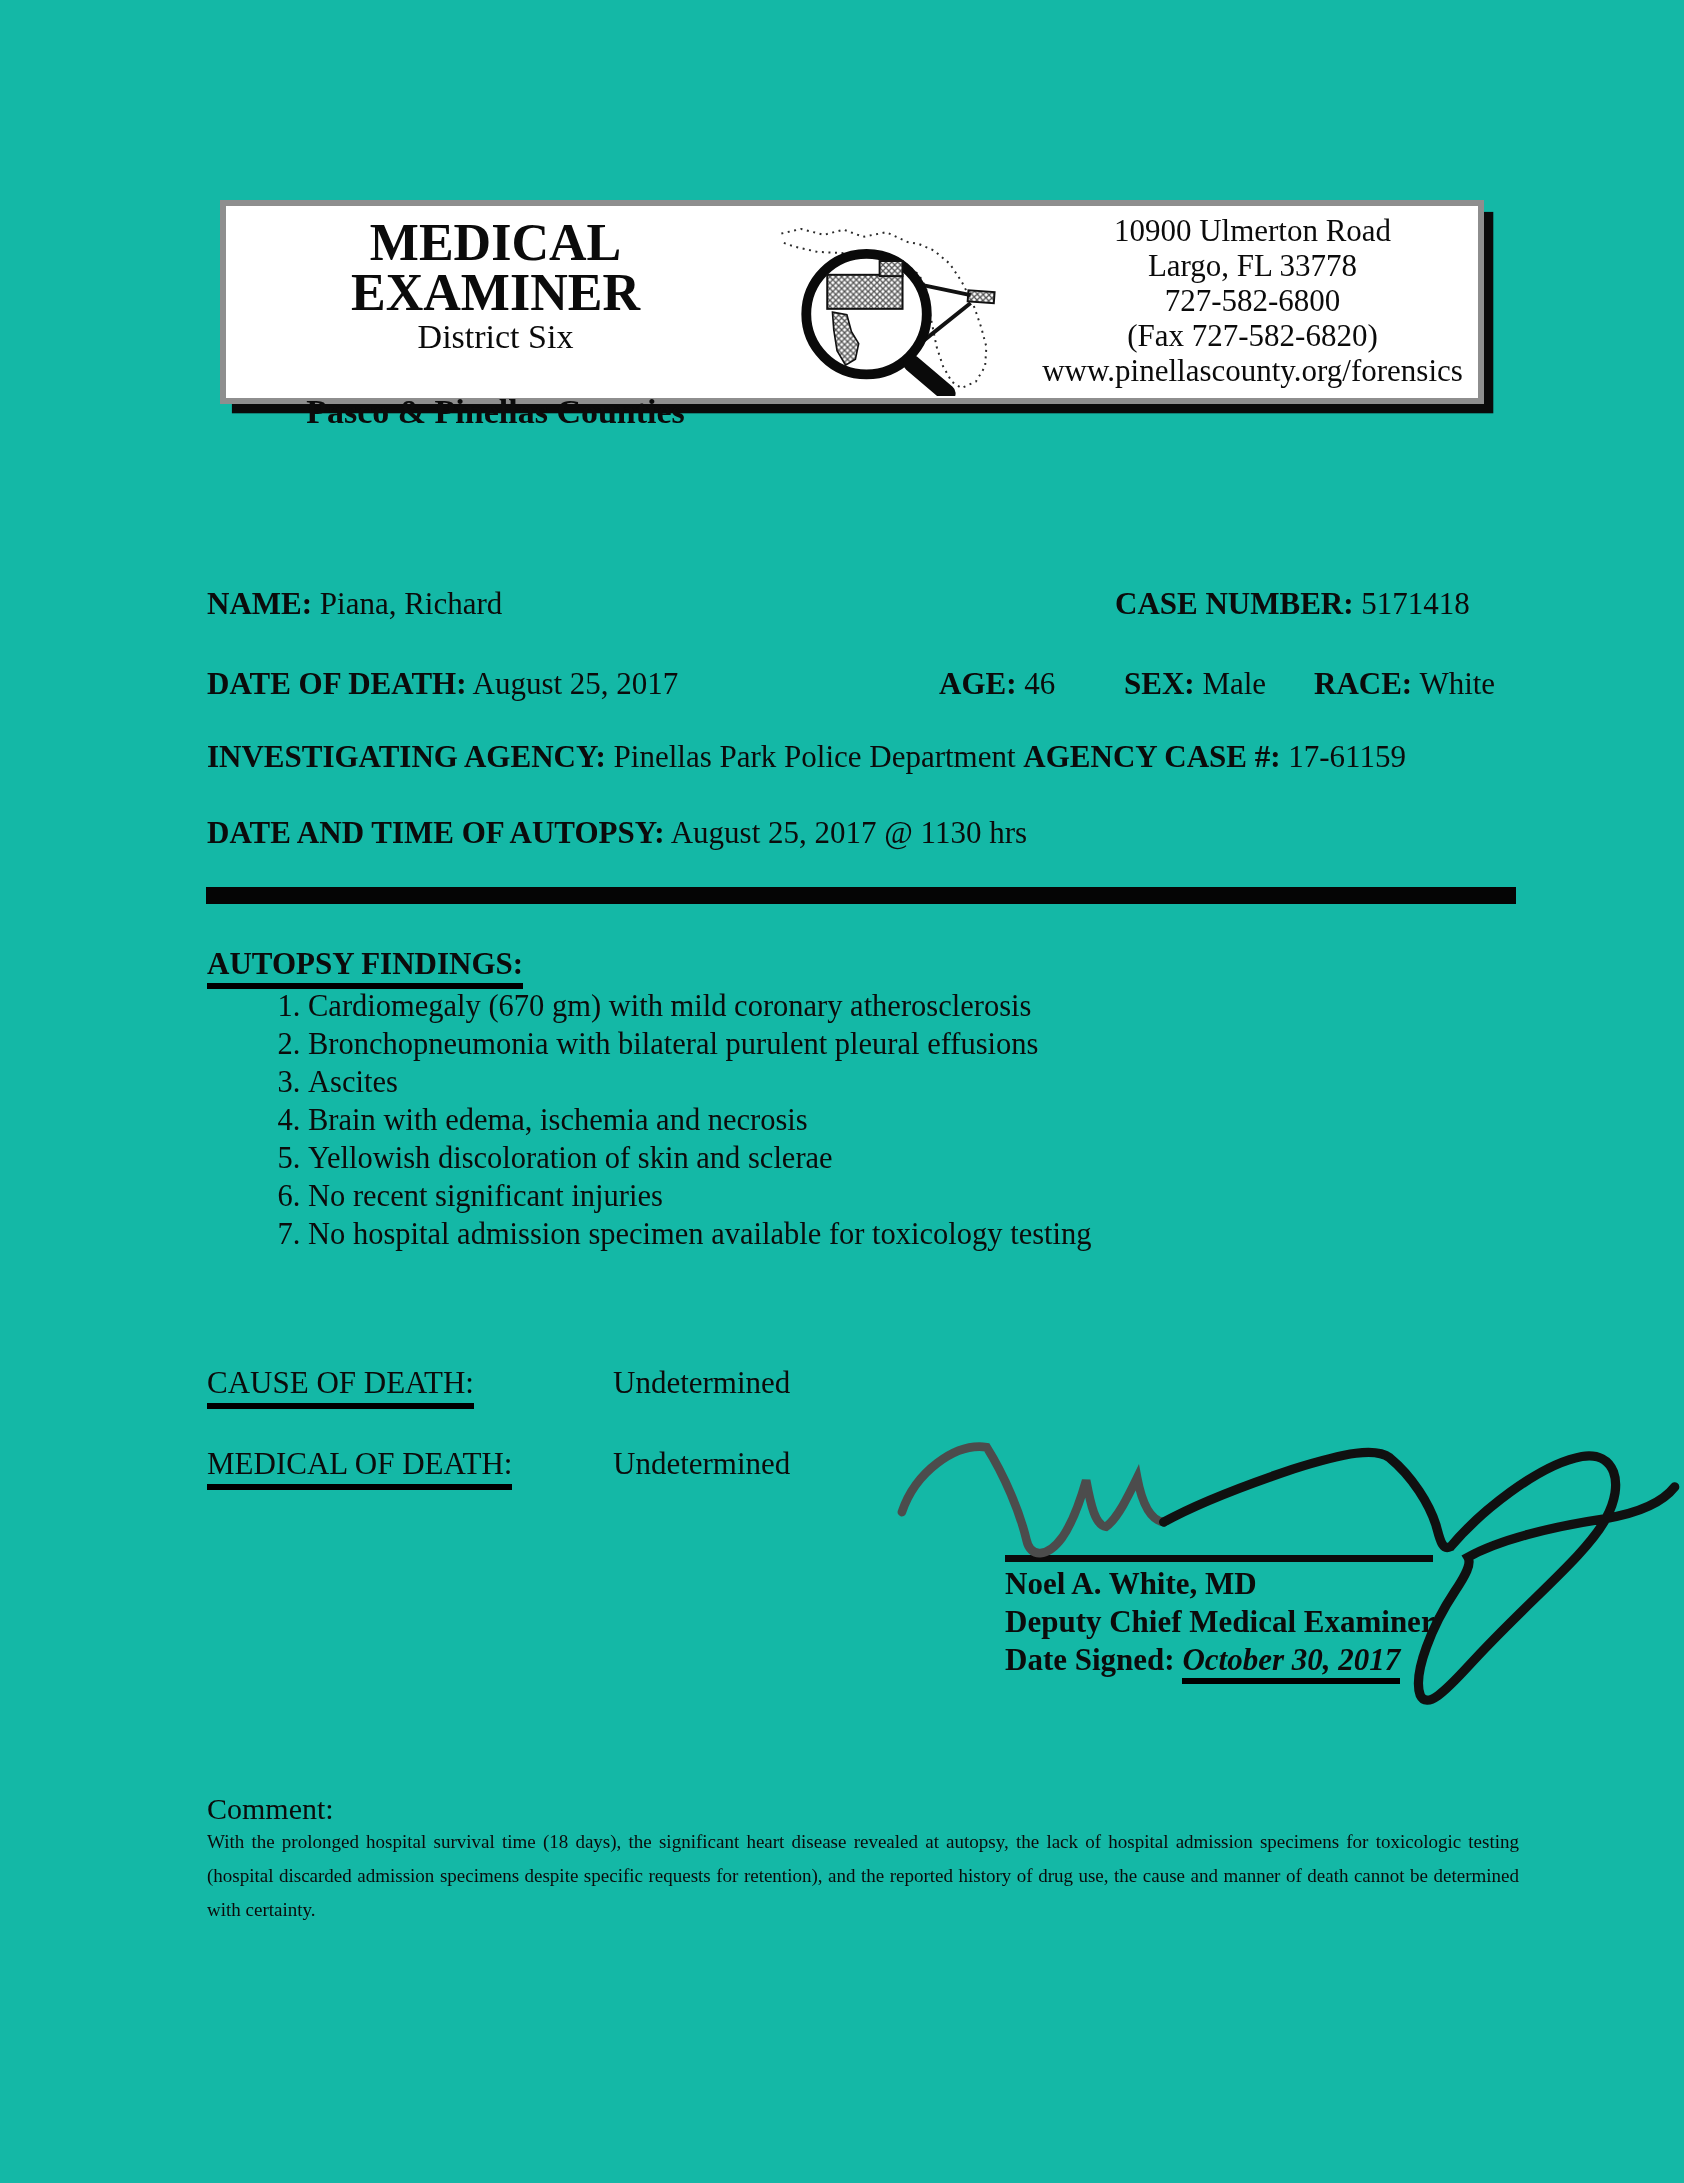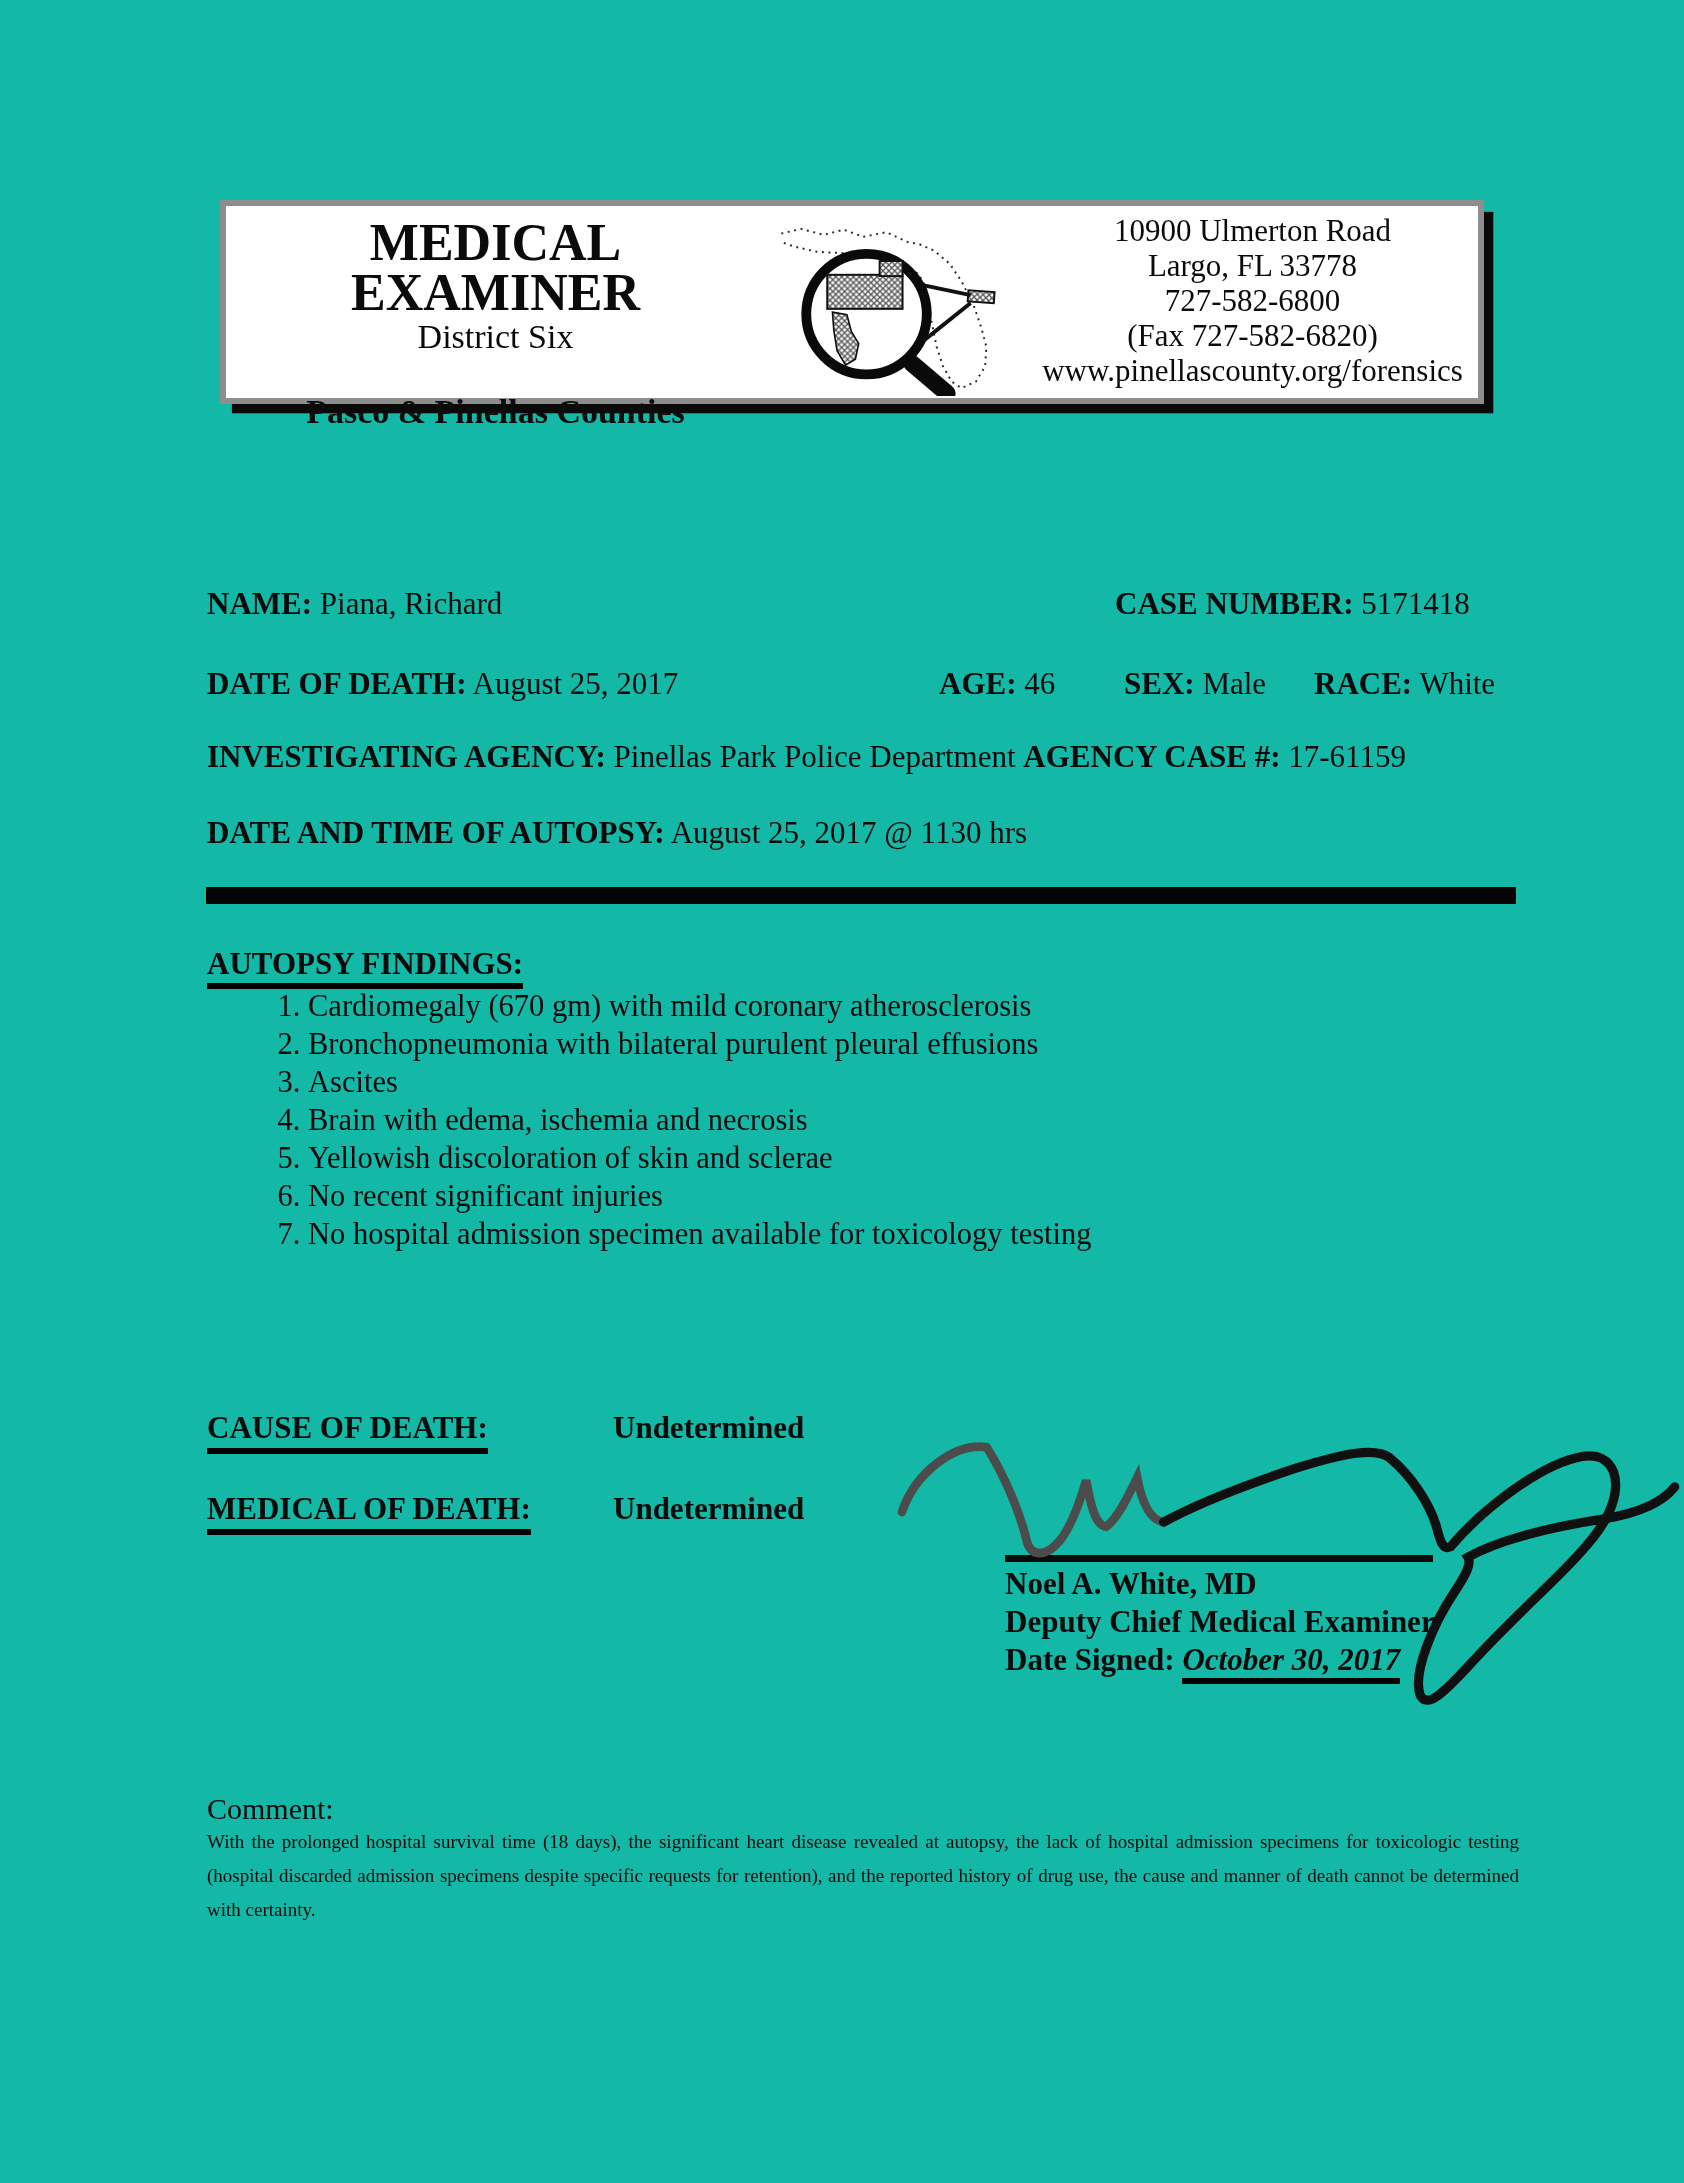--- a/index.html
+++ b/index.html
@@ -42,21 +42,21 @@
   
   .findings-head { position:absolute; left:207px; top:946px; font-size:31px; font-weight:bold; }
   .findings-head span { border-bottom:6px solid #000; padding-bottom:2px; }
   .findings-list {
     position:absolute; left:207px; top:987px; width:1310px;
     margin:0; padding-left:101px; font-size:30.5px;
   }
   .findings-list li { line-height:38px; }
 
   
-  .det-row { position:absolute; left:207px; font-size:31px; font-weight:bold; white-space:nowrap;margin-top:45px; }
+  .det-row { position:absolute; left:207px; font-size:31px; font-weight:normal; white-space:nowrap; }
   .det-row .lbl { border-bottom:6px solid #000; padding-bottom:2.7px; }
   .det-row .det-value { position:absolute; left:406px; top:0; }
   .cause-row { top:1365px; } .manner-row { top:1446px; }
 
   
   .sig-rule { position:absolute; left:1005px; top:1555px; width:428px; height:6.6px; background:#0b0b0b; z-index:1; }
   .sig-svg { position:absolute; left:882px; top:1426px; z-index:3; }
   .sig-block { position:absolute; left:1005px; top:1565px; font-size:31px; font-weight:bold; line-height:38px; z-index:2; white-space:nowrap; }
   .date-underline { border-bottom:6px solid #000; padding-bottom:1.3px;font-style:italic; }
 

